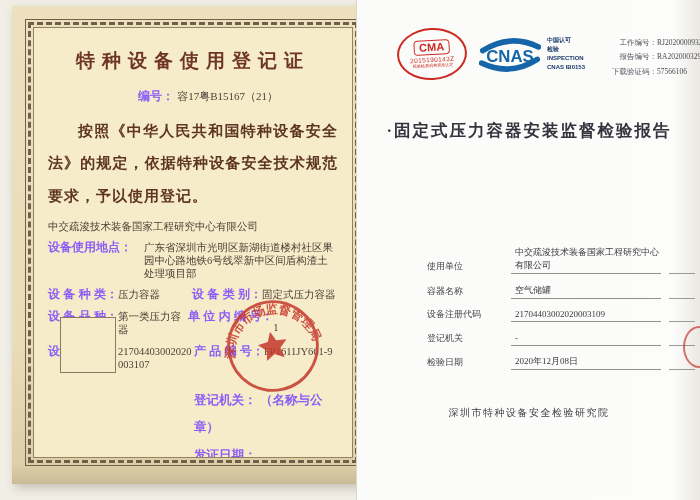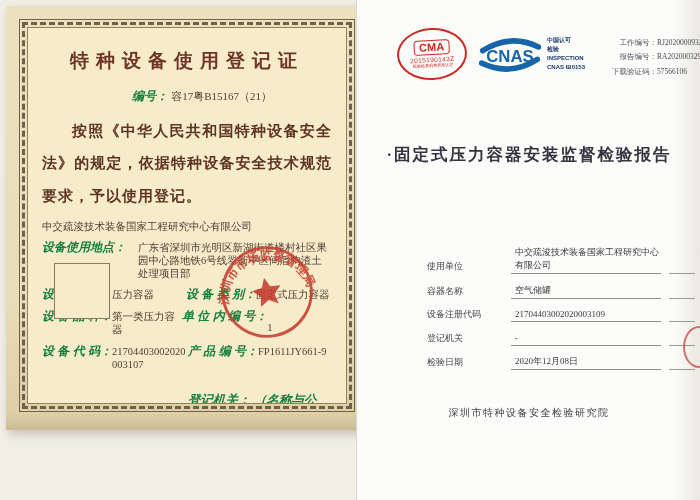--- a/index.html
+++ b/index.html
@@ -1,32 +1,32 @@
 <!DOCTYPE html>
 <html><head>
 <meta charset="utf-8">
 <style>
   html,body{margin:0;padding:0;}
   body{width:700px;height:500px;overflow:hidden;background:#f1eee6;
        font-family:"Liberation Sans","DejaVu Sans",sans-serif;}
   .stage{position:relative;width:700px;height:500px;}
 
   
-  .left-doc{position:absolute;left:6px;top:6px;width:358px;height:424px;
+  .left-doc{position:absolute;left:12px;top:6px;width:358px;height:478px;
     background:linear-gradient(180deg,#ece0bf 0%,#e9dcb8 70%,#ddcfa8 96%,#c9bb95 100%);
     box-shadow:3px 4px 9px rgba(70,60,40,.25);}
   .cert-frame{position:absolute;left:13px;top:13px;right:9px;bottom:18px;
     border:1px solid #6f6049;padding:2px;}
   .cert-frame2{border:3px dashed #6f6049;height:100%;box-sizing:border-box;padding:2px;}
   .cert-inner{position:relative;height:100%;box-sizing:border-box;border:1px solid #93815f;
     background:#f6ecca;overflow:hidden;padding:10px 14px;}
   .cert-title{margin-top:10px;text-align:center;font-size:19px;font-weight:bold;
     letter-spacing:7px;color:#6e3526;}
   .cert-no{margin-top:14px;text-align:center;padding-left:30px;font-size:12px;}
-  .lbl{font-weight:bold;color:#15803d;font-style:italic;}
+  .lbl{font-weight:bold;color:#8b5cf6;}
   .serif{font-family:"Liberation Serif","DejaVu Serif",serif;color:#4e3e35;}
   .cert-body{margin-top:10px;font-size:15px;font-weight:bold;color:#5e3423;
     line-height:2.15;text-indent:2em;text-align:justify;letter-spacing:1px;}
   .crow{display:flex;align-items:flex-start;margin-top:7px;font-size:12px;line-height:1.25;}
   .crow .lbl{flex:none;}
   .crow .val{font-family:"Liberation Serif","DejaVu Serif",serif;font-size:10.5px;
     color:#4e3e35;padding-top:1px;}
   .w-label{width:96px;}
   .val.wrapnum{width:76px;overflow-wrap:anywhere;}
   .val.wrapcat{width:70px;}
@@ -48,21 +48,21 @@
     border-radius:4px;padding:0 4px;line-height:1.2;}
   .cma-num{font-size:6.5px;color:#cc2a22;letter-spacing:.4px;margin-top:1px;}
   .cma-small{font-size:4.5px;color:#cc2a22;transform:scale(.9);}
   .cnas{margin-left:12px;margin-top:6px;flex:none;}
   .cnas-text{margin-left:6px;margin-top:8px;flex:none;font-size:6px;line-height:1.5;
     color:#1a3a6b;font-weight:bold;}
   .hdr-fields{margin-left:18px;margin-top:8px;font-size:7.5px;line-height:1.9;color:#55555e;}
   .hdr-fields .hv{font-family:"Liberation Serif","DejaVu Serif",serif;color:#4a4a52;}
   .hdr-frow{display:flex;}
   .hdr-frow .hl{width:54px;text-align:right;flex:none;}
-  .rpt-title{position:absolute;left:0;right:0;top:144px;text-align:center;
+  .rpt-title{position:absolute;left:0;right:0;top:120px;text-align:center;
     font-family:"Liberation Serif","DejaVu Serif",serif;font-size:16.5px;
     letter-spacing:2px;color:#34343e;font-weight:600;}
   .rpt-fields{position:absolute;left:70px;top:246px;width:268px;font-size:9px;}
   .rrow{display:flex;align-items:flex-end;margin-bottom:9.5px;}
   .rrow .rl{flex:none;min-width:84px;color:#44444c;padding-bottom:1px;}
   .rrow .rl.long{min-width:0;margin-right:6px;}
   .rrow .rv{flex:1;border-bottom:1px solid #8f8f8f;
     font-family:"Liberation Serif","DejaVu Serif",serif;color:#3a3a42;
     padding:0 0 1px 4px;min-height:11px;}
   .rrow .rdash{flex:none;width:26px;border-bottom:1px solid #9a9a9a;

